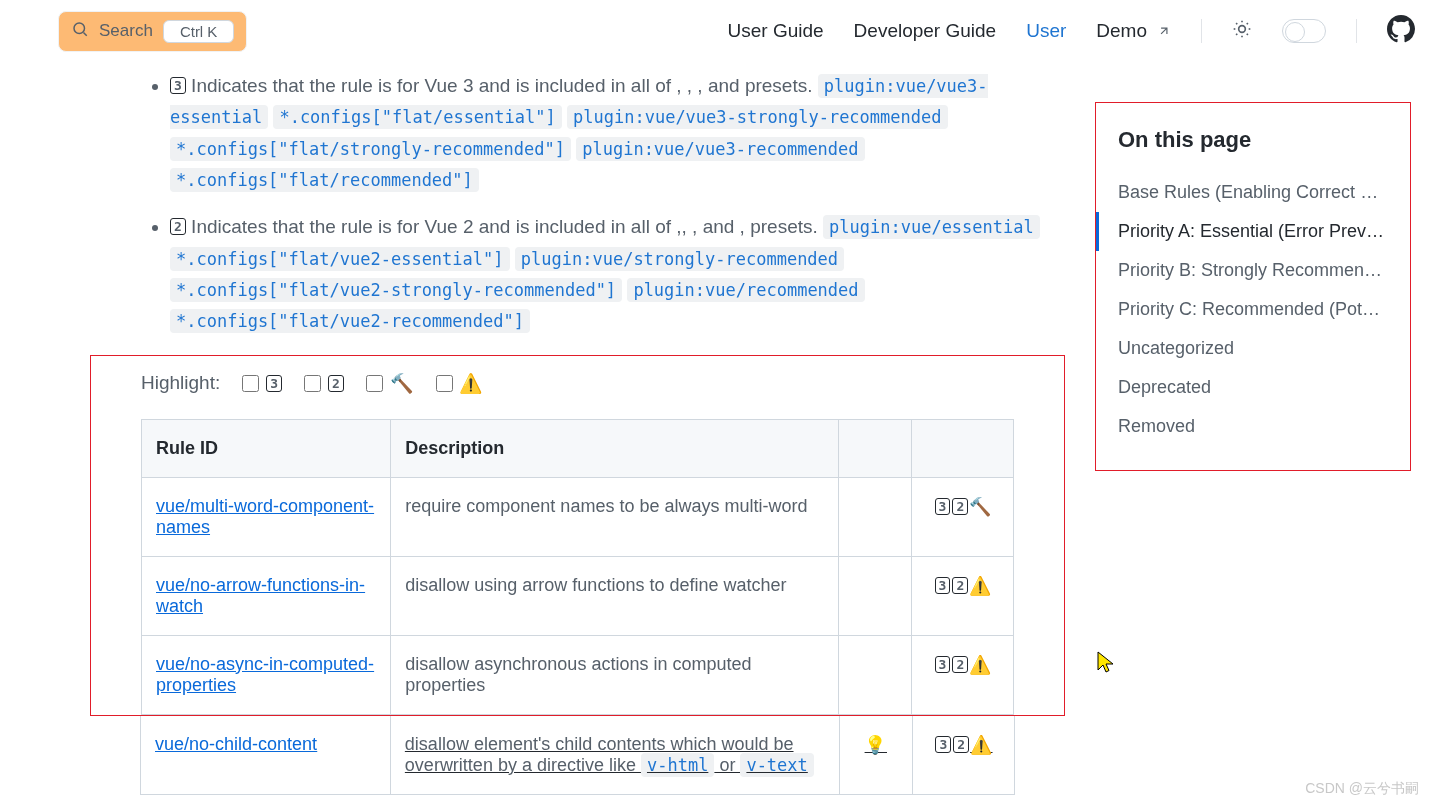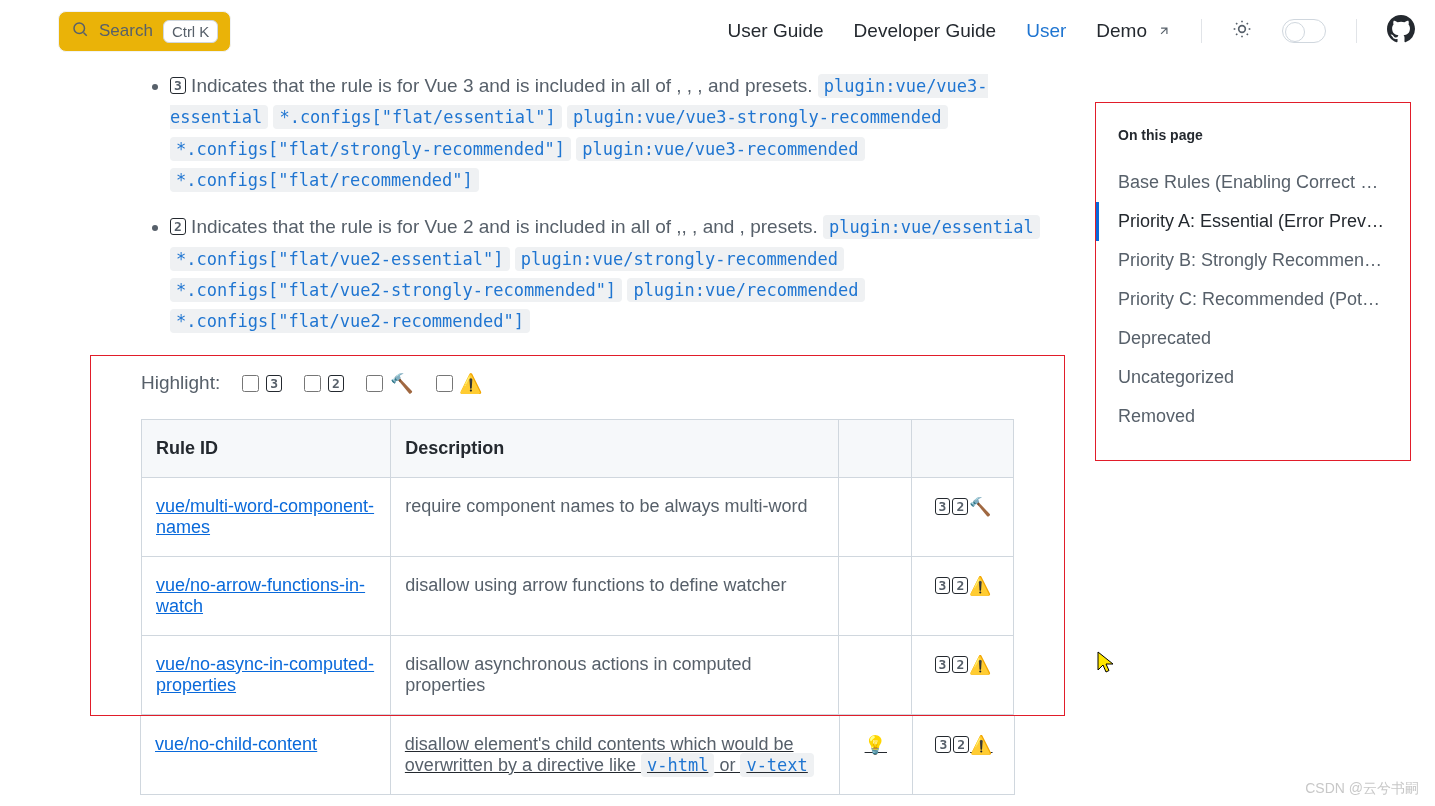--- a/index.html
+++ b/index.html
@@ -29,32 +29,32 @@
     height: 62px;
     display: flex;
     align-items: center;
     padding: 0 20px 0 58px;
     gap: 24px;
   }
   .search-box {
     display: flex;
     align-items: center;
     gap: 10px;
-    background: #eab308;
+    background: #fdba74;
     border: 1px solid #f0f2f4;
     border-radius: 8px;
     padding: 8px 12px;
     color: var(--text-muted);
     font-size: 17px;
   }
   .search-box svg { width: 18px; height: 18px; }
   .kbd {
     border: 1px solid #d0d7de;
     border-radius: 6px;
-    padding: 2px 8px;
+    padding: 2px 16px;
     font-size: 15px;
     background: #fff;
     color: var(--text-muted);
   }
   .nav-right {
     margin-left: auto;
     display: flex;
     align-items: center;
     gap: 30px;
     font-size: 19px;
@@ -186,21 +186,21 @@
   
   .aside-wrap { padding: 40px 24px 0 0; }
   .aside {
     border: 1px solid var(--red);
     padding: 24px 20px 24px 0;
     font-size: 18px;
   }
   .aside .title {
     font-weight: 700;
     margin: 0 0 20px 22px;
-    font-size: 14px;
+    font-size: 22px;
   }
   .aside ul { list-style: none; margin: 0; padding: 0; }
   .aside li {
     padding: 9px 0 9px 22px;
     color: var(--side-muted);
     white-space: nowrap;
     overflow: hidden;
     text-overflow: ellipsis;
     cursor: pointer;
   }
@@ -377,22 +377,22 @@
   </div>
 
   <div class="aside-wrap">
     <div class="aside">
       <div class="title">On this page</div>
       <ul id="aside-list">
           <li>Base Rules (Enabling Correct ESLint Parsing)</li>
           <li class="active">Priority A: Essential (Error Prevention)</li>
           <li>Priority B: Strongly Recommended</li>
           <li>Priority C: Recommended (Potentially Dangerous Patterns)</li>
+          <li>Uncategorized</li>
           <li>Deprecated</li>
-          <li>Uncategorized</li>
           <li>Removed</li>
         </ul>
     </div>
   </div>
 </div>
 
 <div class="watermark">CSDN @云兮书嗣</div>
 
 <div class="cursor">
   <svg viewBox="0 0 20 24">

